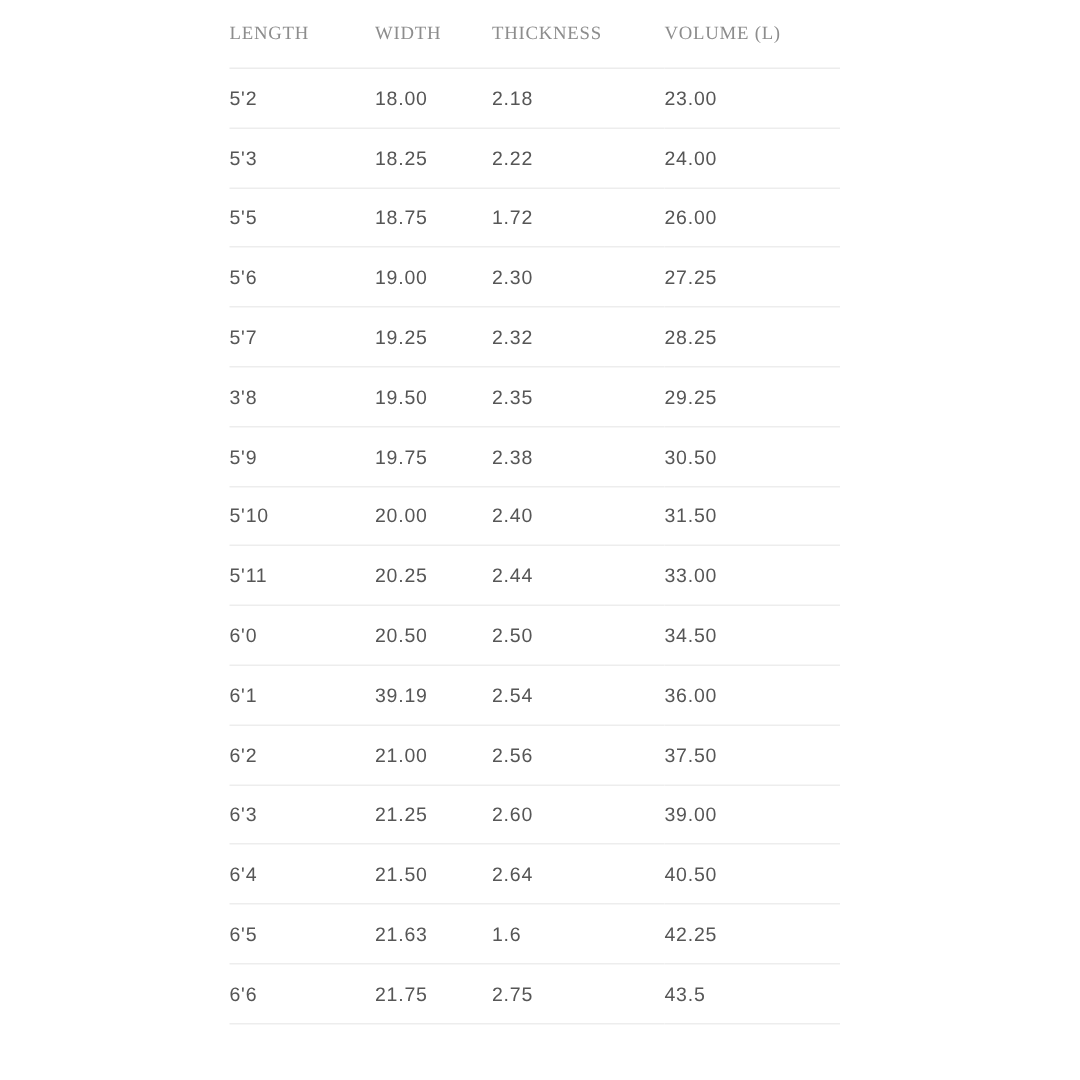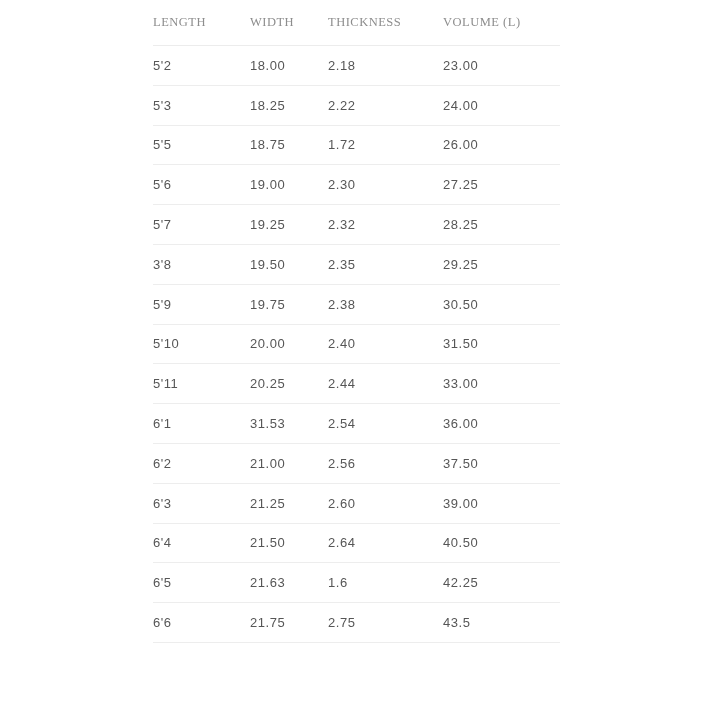--- a/index.html
+++ b/index.html
@@ -136,22 +136,28 @@
           <td>2.40</td>
           <td>31.50</td>
         </tr>
         <tr>
           <td>5'11</td>
           <td>20.25</td>
           <td>2.44</td>
           <td>33.00</td>
         </tr>
         <tr>
+          <td>6'0</td>
+          <td>20.50</td>
+          <td>2.50</td>
+          <td>34.50</td>
+        </tr>
+        <tr>
           <td>6'1</td>
-          <td>31.53</td>
+          <td>39.19</td>
           <td>2.54</td>
           <td>36.00</td>
         </tr>
         <tr>
           <td>6'2</td>
           <td>21.00</td>
           <td>2.56</td>
           <td>37.50</td>
         </tr>
         <tr>

